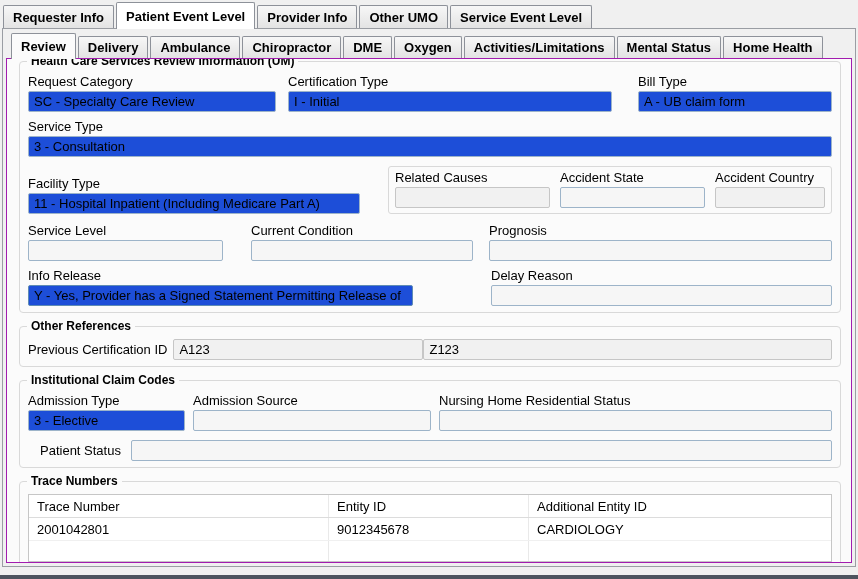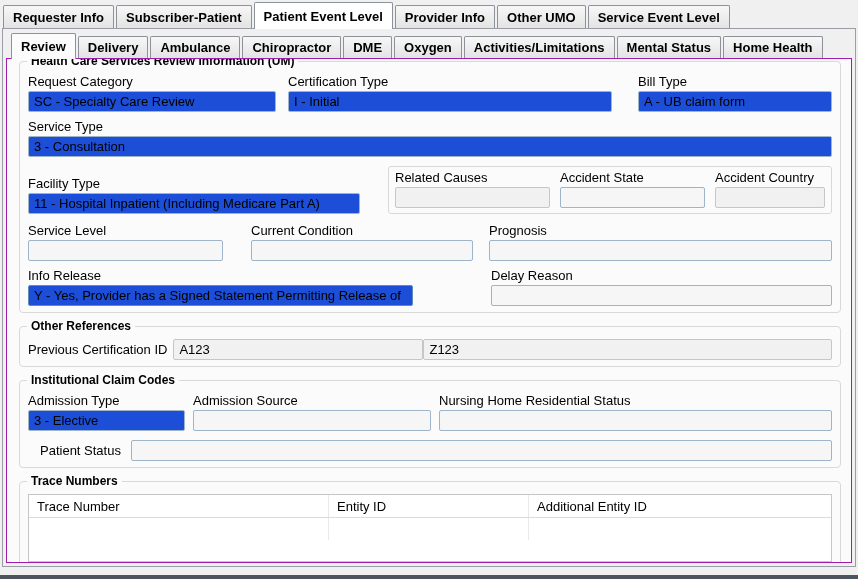--- a/index.html
+++ b/index.html
@@ -89,21 +89,20 @@
   .gcell:last-child { border-right:none; }
   .c1{width:300px;} .c2{width:200px;} .c3{flex:1;}
 </style>
 </head>
 <body>
 
 <div class="window">
 
   <div class="tabbar tabbar1">
     <div class="tab">Requester Info</div>
-    <div class="tab">Subscriber-Patient</div>
     <div class="tab active">Patient Event Level</div>
     <div class="tab">Provider Info</div>
     <div class="tab">Other UMO</div>
     <div class="tab">Service Event Level</div>
   </div>
 
   <div class="page1">
 
     <div class="tabbar tabbar2">
       <div class="tab active">Review</div>
@@ -225,20 +224,25 @@
 
       <div class="group traces">
         <div class="caption">Trace Numbers</div>
         <div class="grid">
           <div class="grid-row header">
             <div class="gcell c1">Trace Number</div>
             <div class="gcell c2">Entity ID</div>
             <div class="gcell c3">Additional Entity ID</div>
           </div>
           <div class="grid-row body">
+            <div class="gcell c1">2001042801</div>
+            <div class="gcell c2">9012345678</div>
+            <div class="gcell c3">CARDIOLOGY</div>
+          </div>
+          <div class="grid-row body">
             <div class="gcell c1"></div>
             <div class="gcell c2"></div>
             <div class="gcell c3"></div>
           </div>
 
         </div>
       </div>
 
     </div>
   </div>

